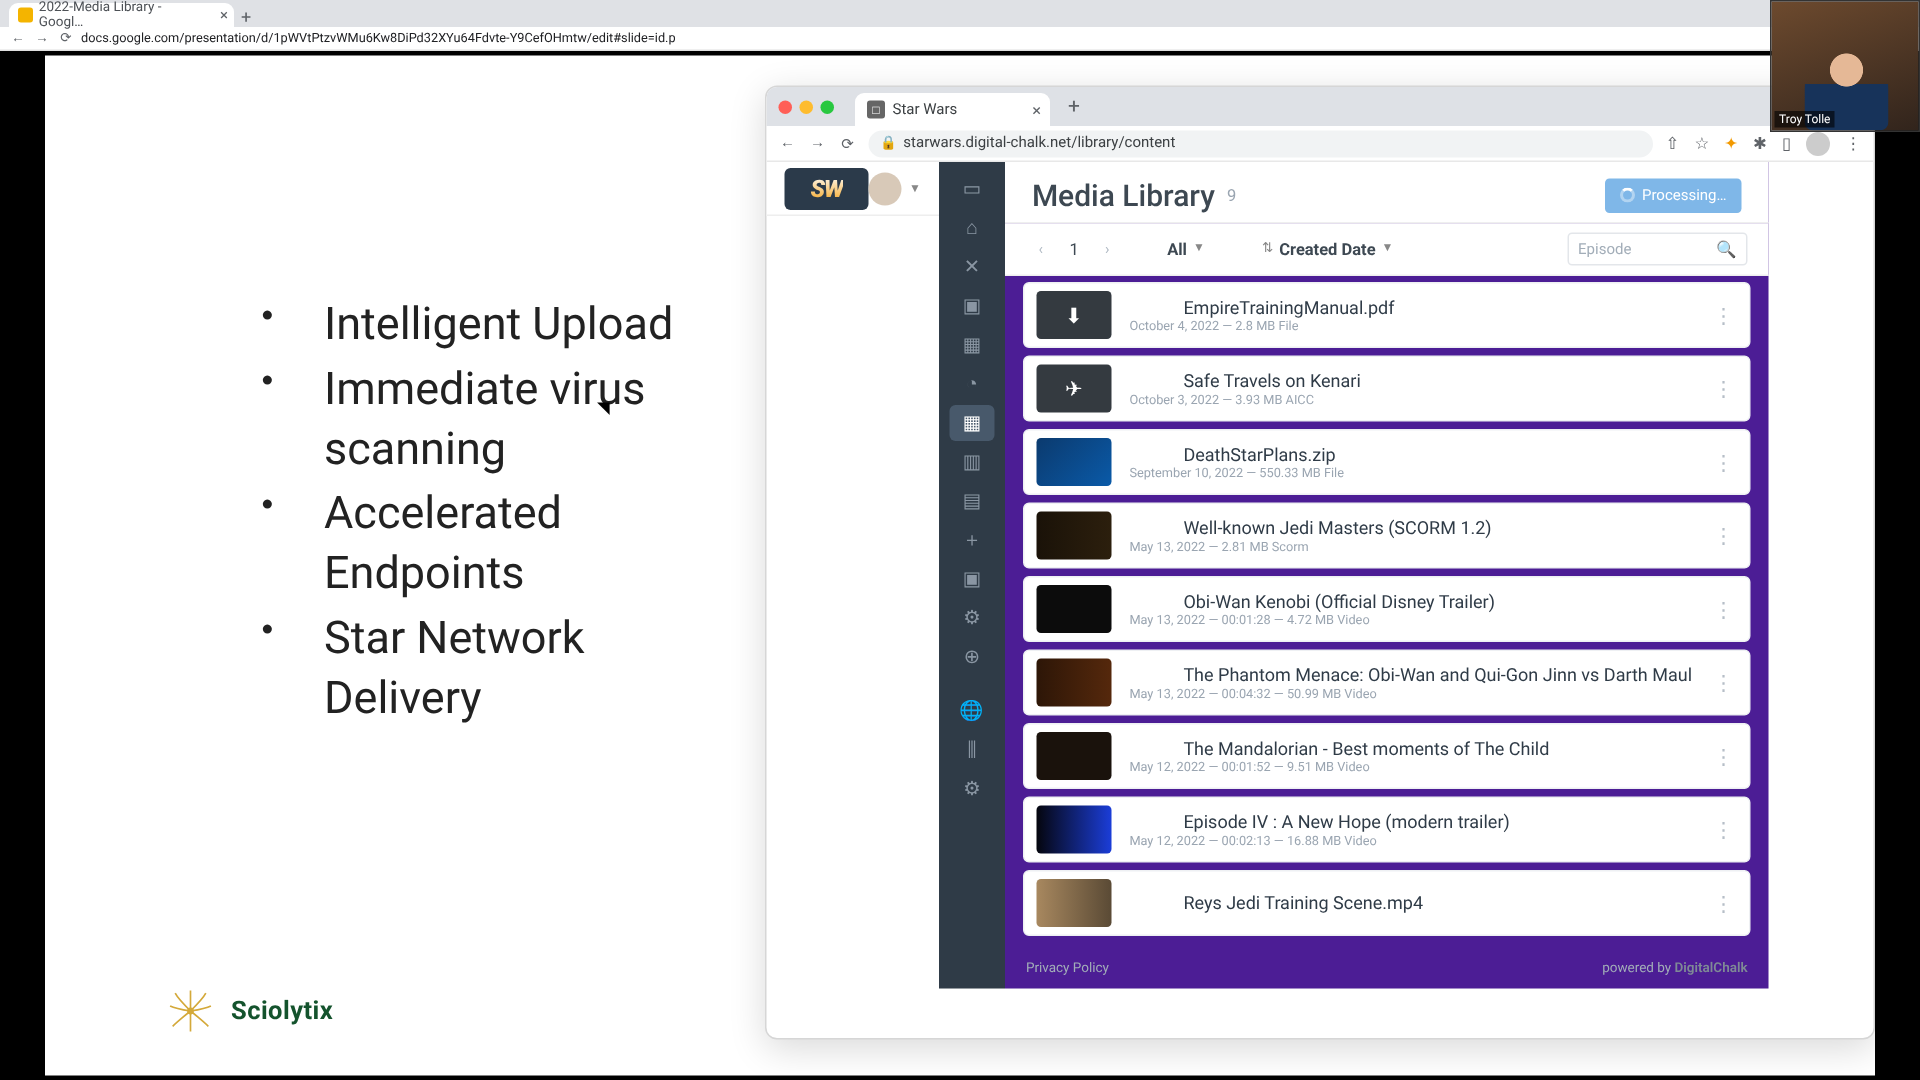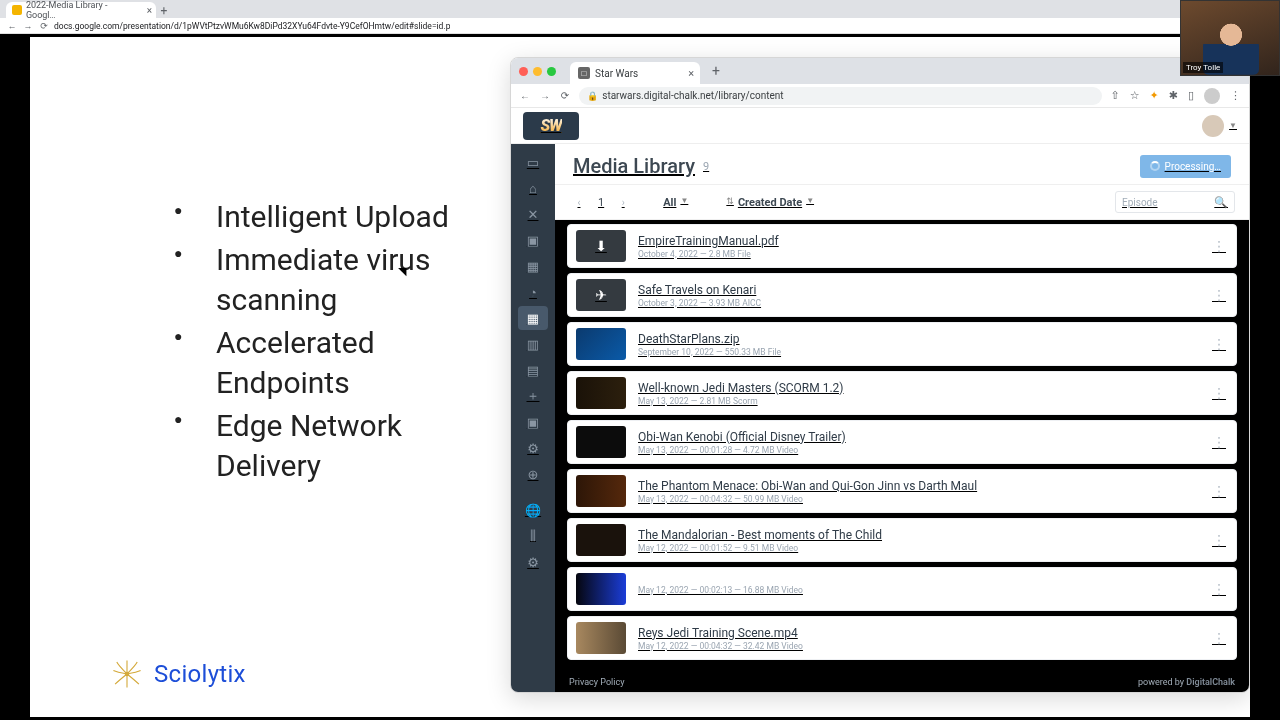--- a/index.html
+++ b/index.html
@@ -21,21 +21,21 @@
 
 
 .bullets { position: absolute; left: 144px; top: 160px; width: 320px; }
 .bullets ul { list-style: none; }
 .bullets li { position: relative; padding-left: 42px; font-size: 30px; line-height: 1.35; color: #222; font-weight: 400; margin-bottom: 2px; }
 .bullets li::before { content: "●"; position: absolute; left: 0; top: 4px; font-size: 14px; color: #222; }
 
 
 .logo { position: absolute; left: 80px; bottom: 26px; display: flex; align-items: center; gap: 10px; }
 .logo-mark { width: 34px; height: 34px; }
-.logo-text { font-size: 24px; color: #1d4ed8; font-weight: 400; letter-spacing: 0.3px; }
+.logo-text { font-size: 17px; color: #14532d; font-weight: 700; letter-spacing: 0.3px; }
 
 
 .inner-window { position: absolute; left: 480px; top: 20px; width: 740px; height: 636px; background: #fff; border: 1px solid #d6d6d6; border-radius: 8px; box-shadow: 0 6px 24px rgba(0,0,0,0.15); overflow: hidden; }
 .inner-tabbar { height: 26px; background: #dee1e6; display: flex; align-items: center; padding: 0 8px; gap: 6px; }
 .traffic { display: flex; gap: 5px; margin-right: 8px; }
 .tl { width: 9px; height: 9px; border-radius: 50%; }
 .tl-r { background: #ff5f57; } .tl-y { background: #febc2e; } .tl-g { background: #28c840; }
 .inner-tab { background: #fff; border-radius: 6px 6px 0 0; height: 22px; display: flex; align-items: center; padding: 0 24px 0 8px; font-size: 10px; color: #3c4043; position: relative; min-width: 130px; margin-top: 4px; }
 .inner-tab-fav { width: 12px; height: 12px; background: #666; border-radius: 2px; margin-right: 5px; display: inline-flex; align-items: center; justify-content: center; color: #fff; font-size: 8px; font-weight: bold; }
 .inner-tab-close { position: absolute; right: 6px; color: #5f6368; font-size: 11px; }
@@ -43,33 +43,33 @@
 .inner-urlbar { height: 24px; background: #fff; display: flex; align-items: center; padding: 0 8px; gap: 8px; border-bottom: 1px solid #e8e8e8; font-size: 10px; color: #5f6368; }
 .url-field { flex: 1; display: flex; align-items: center; gap: 4px; background: #f1f3f4; border-radius: 12px; height: 18px; padding: 0 8px; font-size: 10px; color: #3c4043; }
 .lock-icon { font-size: 9px; color: #5f6368; }
 .toolbar-icons-right { display: flex; gap: 10px; align-items: center; }
 .toolbar-icons-right span { font-size: 11px; color: #5f6368; }
 .avatar-sm { width: 16px; height: 16px; border-radius: 50%; background: #ccc; display: inline-block; }
 
 
 .app { display: flex; height: calc(100% - 50px); background: #f5f6f8; }
 .app-header { position: relative; height: 36px; background: #fff; border-bottom: 1px solid #eee; display: flex; align-items: center; justify-content: space-between; padding: 0 12px; }
-.app-header-wrap { display: flex; flex-direction: column; flex: 1; text-decoration: underline; }
+.app-header-wrap { display: flex; flex: 1; }
 .sw-logo { width: 56px; height: 28px; background: #2b3a4a; border-radius: 4px; display: flex; align-items: center; justify-content: center; color: #fff; font-weight: 900; font-style: italic; font-size: 16px; letter-spacing: -1px; }
 .sw-logo span { background: linear-gradient(180deg,#fff,#f5a623); -webkit-background-clip: text; background-clip: text; color: transparent; }
 .user-menu { display: flex; align-items: center; gap: 5px; }
 .user-avatar { width: 22px; height: 22px; border-radius: 50%; background: #d8c9b8; }
 .caret { font-size: 8px; color: #888; }
 
 .sidebar { width: 44px; background: #2f3b47; display: flex; flex-direction: column; align-items: center; padding-top: 6px; gap: 2px; }
 .sb-item { width: 30px; height: 24px; display: flex; align-items: center; justify-content: center; color: #8a96a3; font-size: 13px; border-radius: 4px; cursor: pointer; }
 .sb-item.active { background: #48596b; color: #fff; }
 .sb-sep { height: 8px; }
 
-.content { flex: 1; display: flex; flex-direction: column; background: #000000; }
+.content { flex: 1; display: flex; flex-direction: column; background: #4c1d95; }
 .content-header { padding: 10px 18px 6px; display: flex; align-items: center; justify-content: space-between; background: #fff; border-bottom: 1px solid #efefef; }
 .page-title { font-size: 20px; color: #3d4852; font-weight: 500; display: flex; align-items: center; gap: 8px; }
 .page-count { font-size: 11px; color: #9aa5b1; font-weight: 400; }
 .processing-btn { background: #7fb7e8; color: #fff; font-size: 10px; padding: 6px 10px; border-radius: 3px; display: flex; align-items: center; gap: 5px; }
 .spinner { width: 10px; height: 10px; border: 2px solid rgba(255,255,255,.4); border-top-color: #fff; border-radius: 50%; }
 
 .filters { background: #fff; display: flex; align-items: center; padding: 6px 14px; gap: 6px; border-bottom: 1px solid #efefef; }
 .pager-btn { width: 20px; height: 20px; display: flex; align-items: center; justify-content: center; color: #aeb8c2; font-size: 10px; border-radius: 3px; }
 .page-num { font-size: 11px; color: #3d4852; padding: 0 3px; }
 .filter-pill { font-size: 11px; color: #3d4852; padding: 4px 8px; border-radius: 3px; display: flex; gap: 4px; }
@@ -84,29 +84,29 @@
 .thumb { width: 50px; height: 32px; border-radius: 3px; flex-shrink: 0; background: #111; display: flex; align-items: center; justify-content: center; color: #fff; font-size: 14px; }
 .thumb.file { background: #343a40; }
 .thumb.zip { background: linear-gradient(135deg,#0b3a6e,#0a5aa8); }
 .thumb.dark1 { background: linear-gradient(90deg,#1a1208,#2c1f0d); }
 .thumb.dark2 { background: #0c0c0c; }
 .thumb.dark3 { background: linear-gradient(90deg,#2d1607,#55280c); }
 .thumb.dark4 { background: #1a120c; }
 .thumb.blue { background: linear-gradient(90deg,#05060e,#1b3dd8); }
 .thumb.tan { background: linear-gradient(90deg,#a8885f,#5a4a35); }
 .row-main { flex: 1; min-width: 0; }
-.row-title { font-size: 12px; color: #2f3b47; }
+.row-title { font-size: 12px; color: #2f3b47; margin-left: 36px; }
 .row-meta { font-size: 8.5px; color: #9aa5b1; margin-top: 1px; }
 .row-more { color: #b6bec7; font-size: 14px; padding: 0 2px; }
 
 .content-footer { display: flex; justify-content: space-between; padding: 8px 14px; font-size: 9px; color: #a2adb8; }
 .content-footer b { color: #7f8a96; font-weight: 600; }
 
 
-.webcam { position: absolute; top: 0; right: 0; width: 100px; height: 76px; background: linear-gradient(160deg,#6d4a2e,#31241c); border: 1px solid #333; }
+.webcam { position: absolute; top: 0; right: 0; width: 100px; height: 88px; background: linear-gradient(160deg,#6d4a2e,#31241c); border: 1px solid #333; }
 .webcam-person { position: absolute; bottom: 0; left: 22px; width: 56px; height: 56px; border-radius: 50% 50% 10% 10%; background: radial-gradient(circle at 50% 28%, #e5b896 0 22%, transparent 23%), linear-gradient(#17335a,#17335a); background-size: 100% 100%, 100% 55%; background-position: 0 0, 0 100%; background-repeat: no-repeat; }
 .webcam-name { position: absolute; left: 2px; bottom: 2px; background: rgba(0,0,0,.6); color: #fff; font-size: 8px; padding: 1px 3px; }
 
 .cursor-dot { position: absolute; left: 368px; top: 228px; font-size: 11px; color: #000; }
 </style>
 </head>
 <body>
 
 <div class="outer-tabstrip">
   <div class="outer-tab">
@@ -124,21 +124,21 @@
 </div>
 
 <div class="slide-stage">
   <div class="slide">
 
     <div class="bullets">
       <ul>
         <li>Intelligent Upload</li>
         <li>Immediate virus scanning</li>
         <li>Accelerated Endpoints</li>
-        <li>Edge Network Delivery</li>
+        <li>Star Network Delivery</li>
       </ul>
     </div>
     <span class="cursor-dot">◥</span>
 
     <div class="logo">
       <svg class="logo-mark" viewBox="0 0 40 40">
         <g stroke="#d4a93a" stroke-width="1.3" fill="none">
           <line x1="20" y1="4" x2="20" y2="36"></line>
           <path d="M20 20 Q10 10 8 6"></path>
             <path d="M20 20 Q30 10 32 6"></path>
@@ -304,29 +304,29 @@
                   <div class="thumb dark4"></div>
                   <div class="row-main">
                     <div class="row-title">The Mandalorian - Best moments of The Child</div>
                     <div class="row-meta">May 12, 2022 — 00:01:52 — 9.51 MB Video</div>
                   </div>
                   <div class="row-more">⋮</div>
                 </div>
                 <div class="row">
                   <div class="thumb blue"></div>
                   <div class="row-main">
+                    <div class="row-title">Episode IV : A New Hope (modern trailer)</div>
                     <div class="row-meta">May 12, 2022 — 00:02:13 — 16.88 MB Video</div>
                   </div>
                   <div class="row-more">⋮</div>
                 </div>
                 <div class="row">
                   <div class="thumb tan"></div>
                   <div class="row-main">
                     <div class="row-title">Reys Jedi Training Scene.mp4</div>
-                    <div class="row-meta">May 12, 2022 — 00:04:32 — 32.42 MB Video</div>
                   </div>
                   <div class="row-more">⋮</div>
                 </div>
               </div>
 
             <div class="content-footer">
               <span>Privacy Policy</span>
               <span>
                 <span>powered by </span><b>DigitalChalk</b>
               </span>

